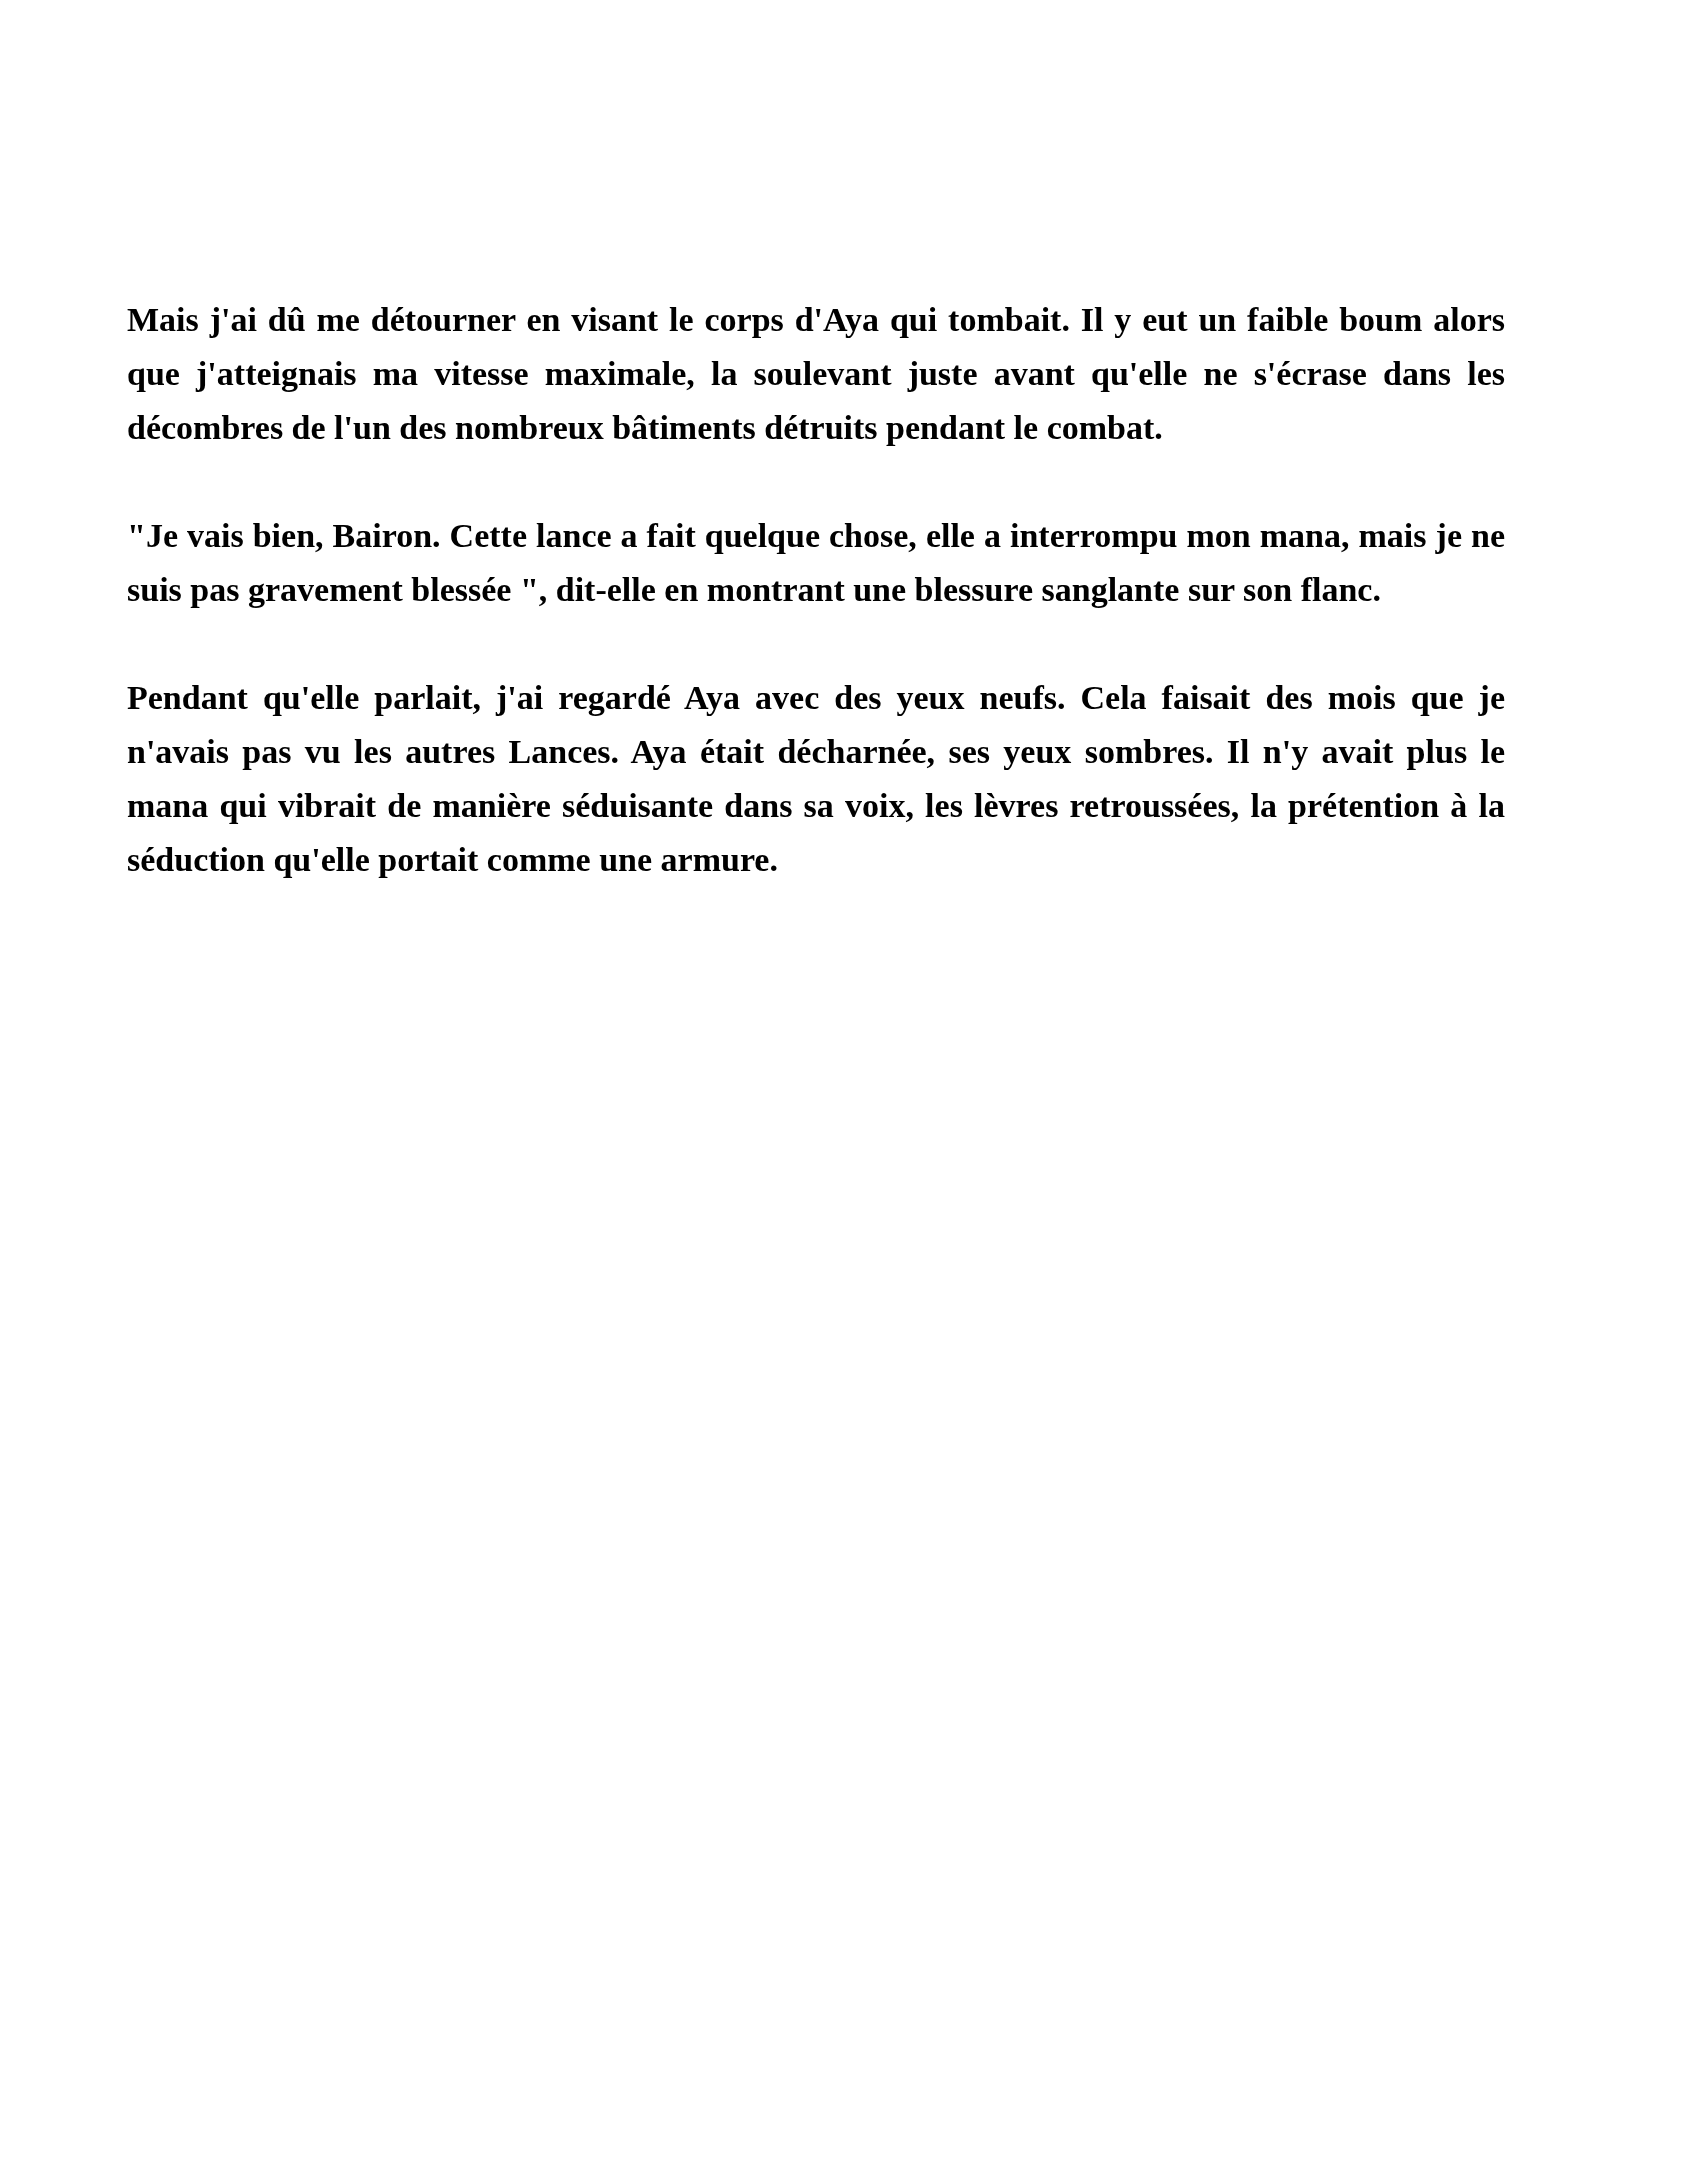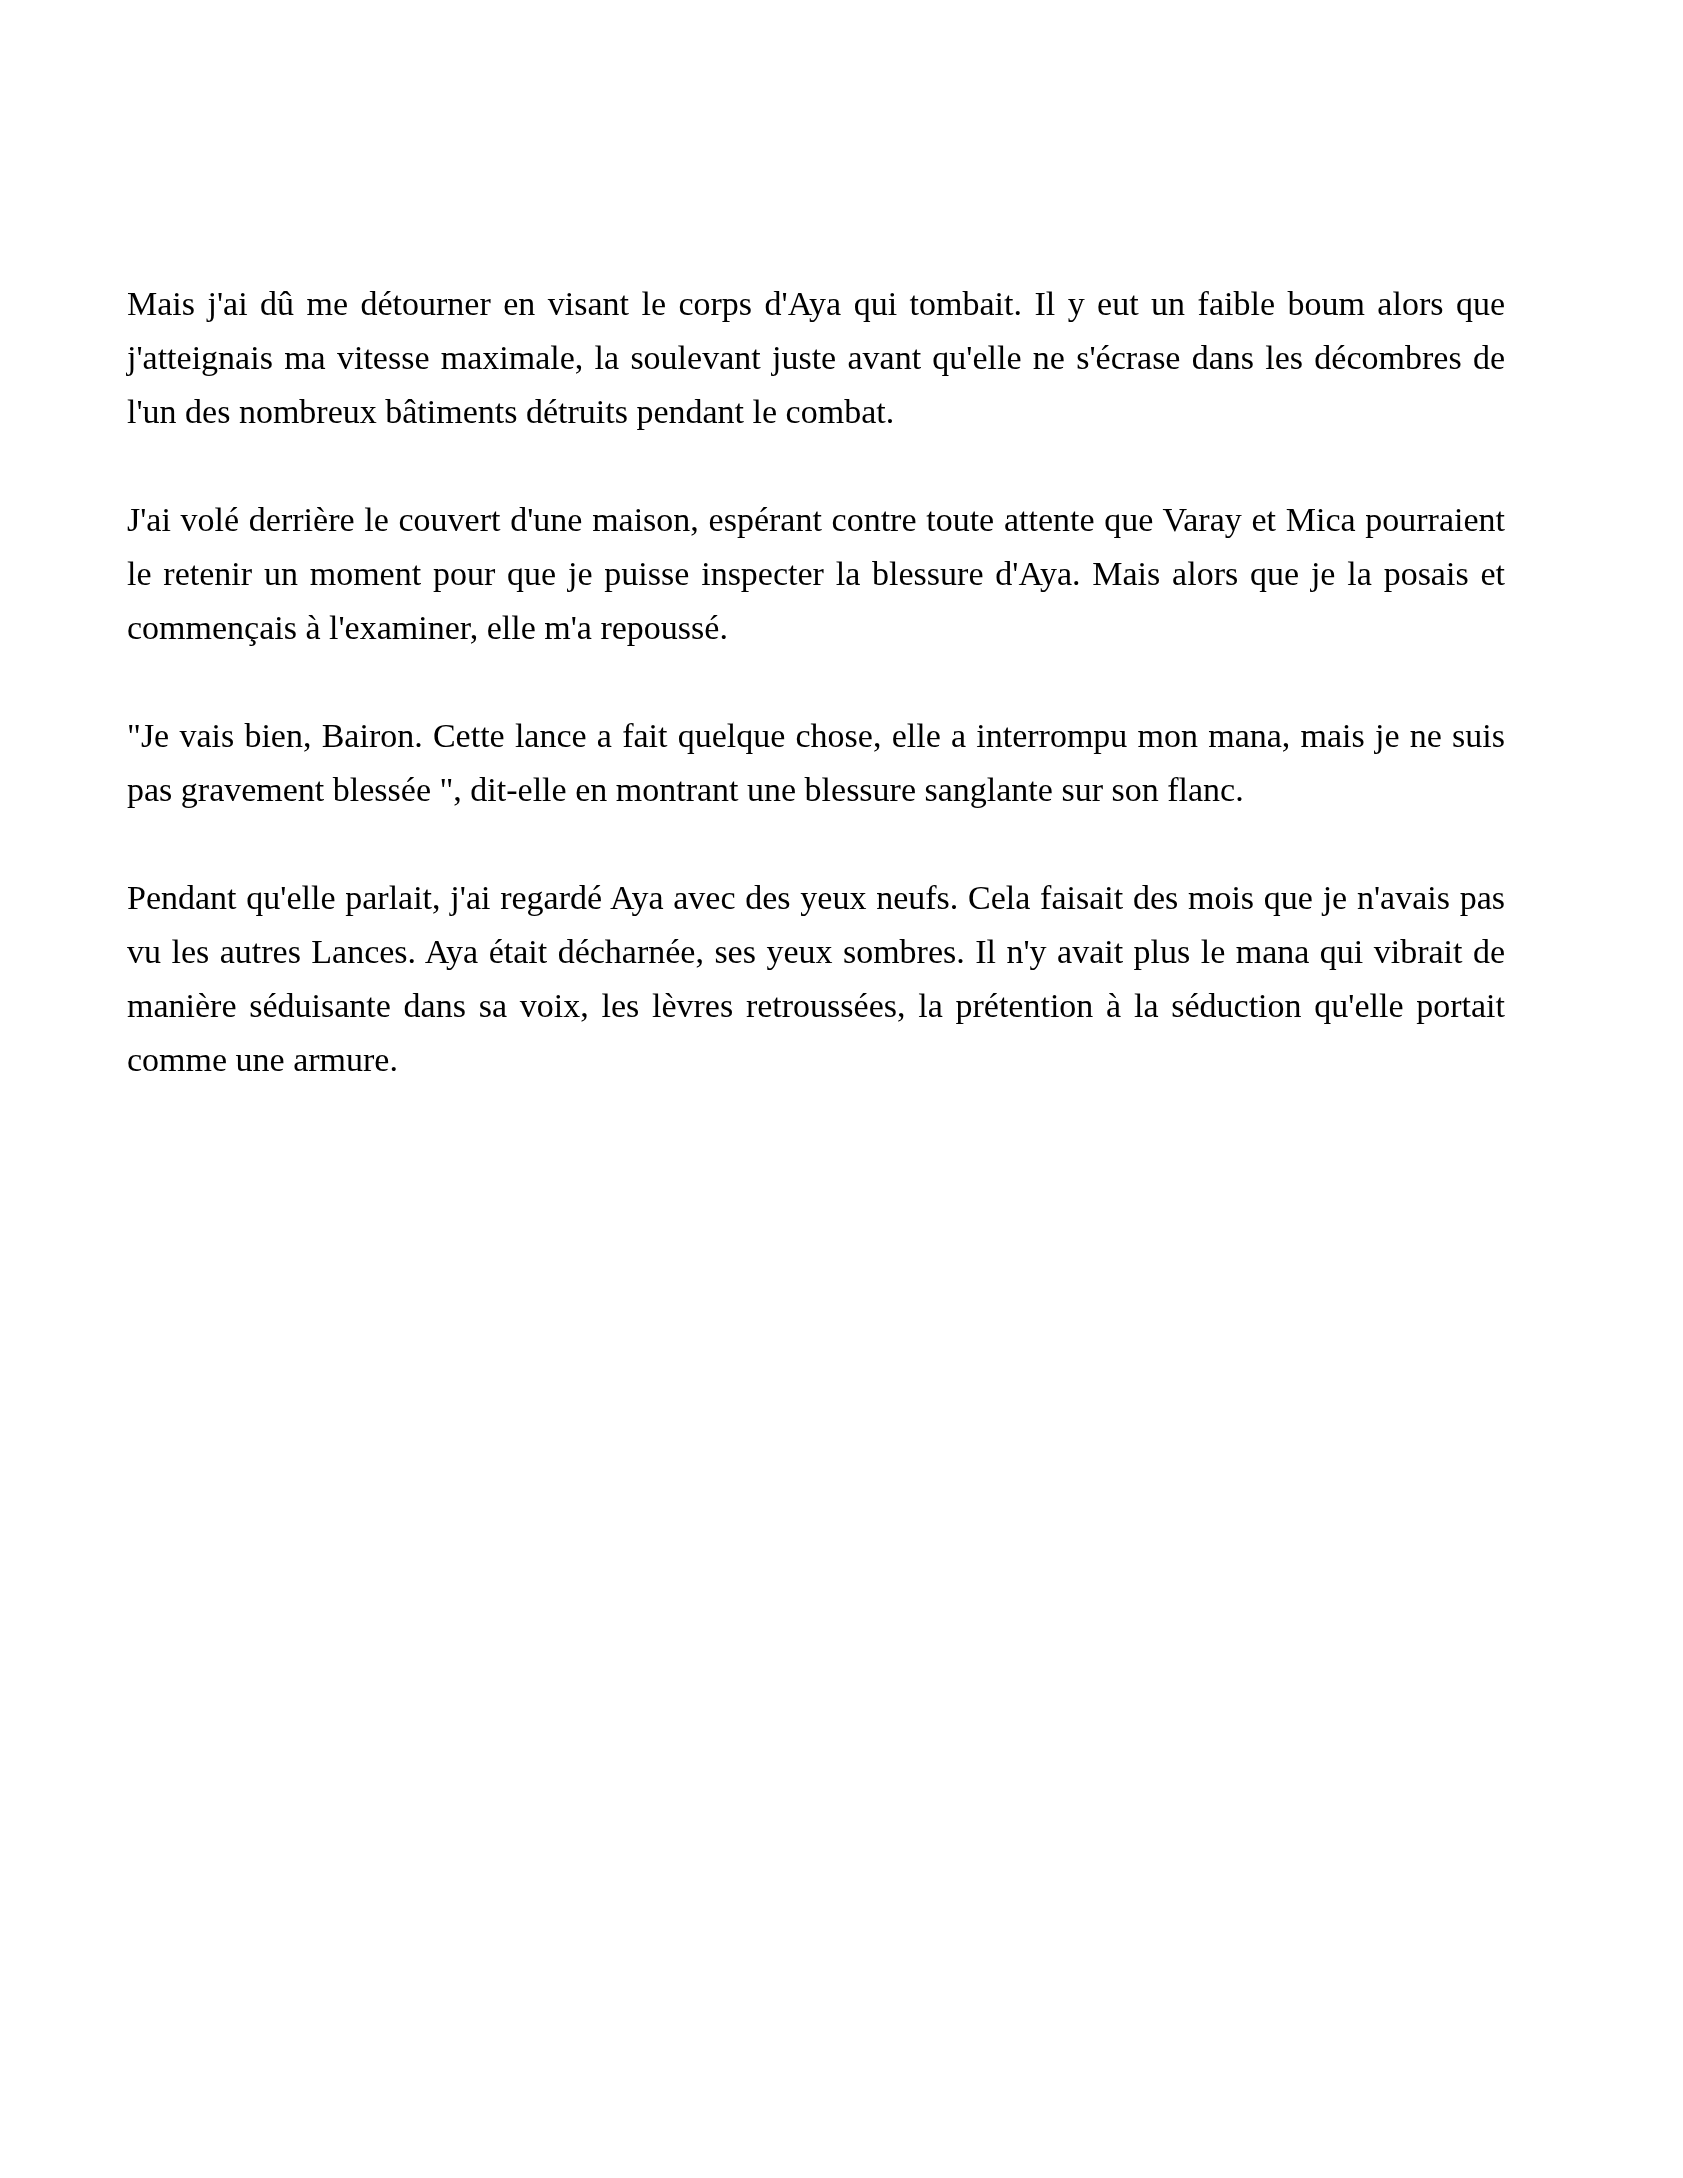--- a/index.html
+++ b/index.html
@@ -23,32 +23,32 @@
     left: 127px;
     top: 277px;
     width: 1378px;
     font-family: "Liberation Serif", "DejaVu Serif", serif;
     font-size: 34px;
     line-height: 54px;
     color: #000000;
     text-align: justify;
   }
   .content p {
-    margin: 0 0 54px 0;
+    margin: 16px 0 54px 0;
     padding: 0;
+    font-weight: bold;
   }
   .content p:last-child {
     margin-bottom: 0;
   }
 </style>
 </head>
 <body>
 
 <div class="page">
   <div class="content" id="text-body">
 
   <p>Mais j'ai dû me détourner en visant le corps d'Aya qui tombait. Il y eut un faible boum alors que j'atteignais ma vitesse maximale, la soulevant juste avant qu'elle ne s'écrase dans les décombres de l'un des nombreux bâtiments détruits pendant le combat.</p>
-      <p>J'ai volé derrière le couvert d'une maison, espérant contre toute attente que Varay et Mica pourraient le retenir un moment pour que je puisse inspecter la blessure d'Aya. Mais alors que je la posais et commençais à l'examiner, elle m'a repoussé.</p>
       <p>"Je vais bien, Bairon. Cette lance a fait quelque chose, elle a interrompu mon mana, mais je ne suis pas gravement blessée ", dit-elle en montrant une blessure sanglante sur son flanc.</p>
       <p>Pendant qu'elle parlait, j'ai regardé Aya avec des yeux neufs. Cela faisait des mois que je n'avais pas vu les autres Lances. Aya était décharnée, ses yeux sombres. Il n'y avait plus le mana qui vibrait de manière séduisante dans sa voix, les lèvres retroussées, la prétention à la séduction qu'elle portait comme une armure.</p>
     </div>
 </div>
 
 
 </body></html>

